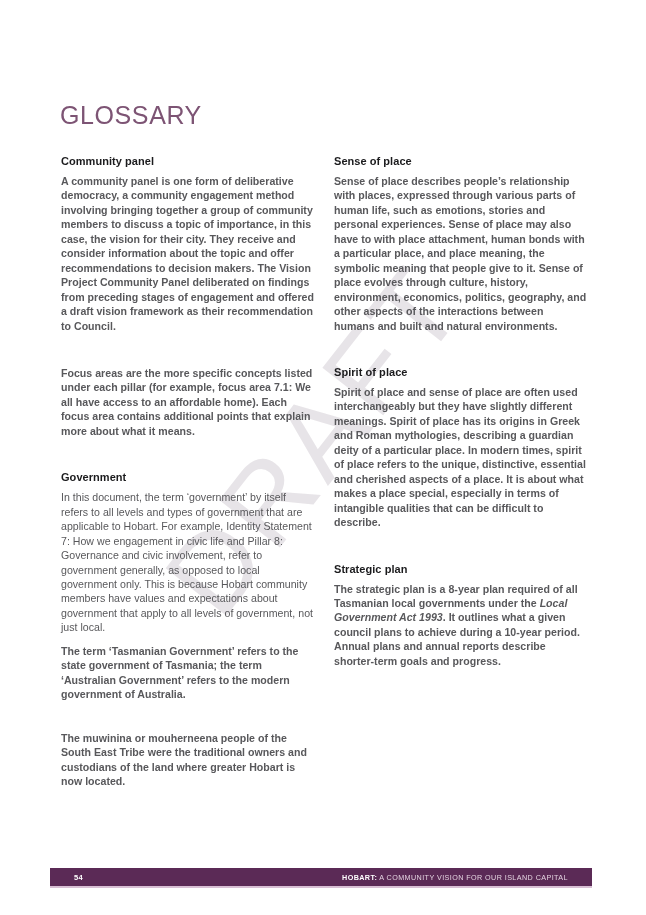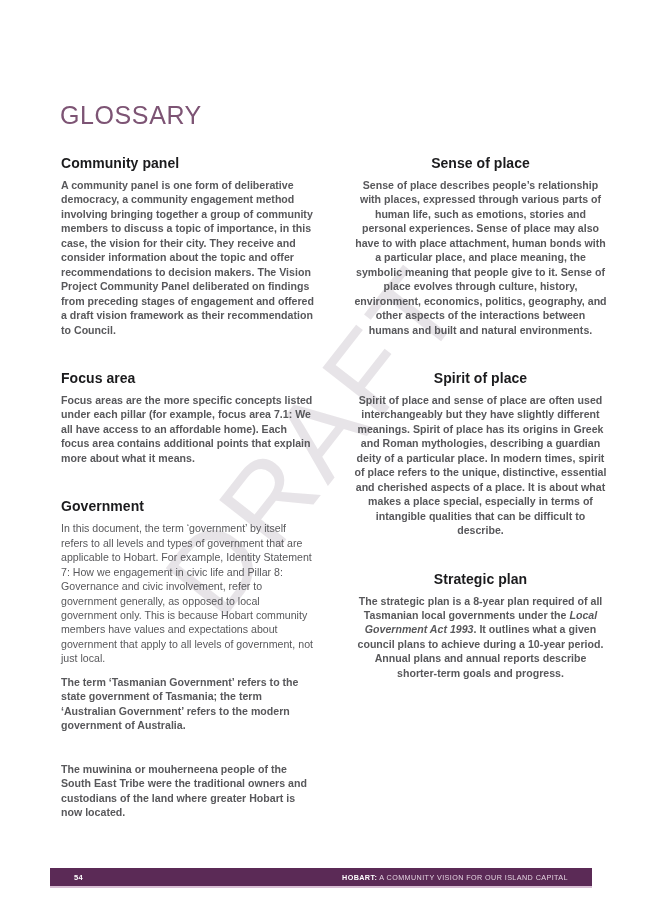--- a/index.html
+++ b/index.html
@@ -65,27 +65,27 @@
     top: 155px;
     width: 646px;
     z-index: 2;
   }
   .col {
     position: absolute;
     top: 0;
     width: 253px;
   }
   .col-left  { left: 61px; }
-  .col-right { left: 354px; text-align: center; }
+  .col-right { left: 334px; }
 
   .entry { margin-bottom: 20px; }
   .entry:last-child { margin-bottom: 0; }
 
   .entry-term {
-    font-size: 14px;
+    font-size: 11px;
     font-weight: bold;
     color: #1b1b1d;
     margin: 0 0 7px 0;
     letter-spacing: 0.05px;
   }
   .entry-def {
     font-size: 10.6px;
     line-height: 14.45px;
     color: #58585b;
     margin: 0 0 9px 0;
@@ -153,21 +153,20 @@
   <div class="columns">
 
     <div class="col col-left">
 
       <div class="entry gap-xl">
         <h2 class="entry-term">Community panel</h2>
         <p class="entry-def">A community panel is one form of deliberative democracy, a community engagement method involving bringing together a group of community members to discuss a topic of importance, in this case, the vision for their city. They receive and consider information about the topic and offer recommendations to decision makers. The Vision Project Community Panel deliberated on findings from preceding stages of engagement and offered a draft vision framework as their recommendation to Council.</p>
       </div>
 
       <div class="entry gap-xl">
-        <h2 class="entry-term">Focus area</h2>
         <p class="entry-def">Focus areas are the more specific concepts listed under each pillar (for example, focus area 7.1: We all have access to an affordable home). Each focus area contains additional points that explain more about what it means.</p>
       </div>
 
       <div class="entry gap-lg">
         <h2 class="entry-term">Government</h2>
         <p class="entry-def">In this document, the term ‘government’ by itself refers to all levels and types of government that are applicable to Hobart. For example, Identity Statement 7: How we engagement in civic life and Pillar 8: Governance and civic involvement, refer to government generally, as opposed to local government only. This is because Hobart community members have values and expectations about government that apply to all levels of government, not just local.</p>
         <p class="entry-def">The term ‘Tasmanian Government’ refers to the state government of Tasmania; the term ‘Australian Government’ refers to the modern government of Australia.</p>
       </div>
 
       <div class="entry">

